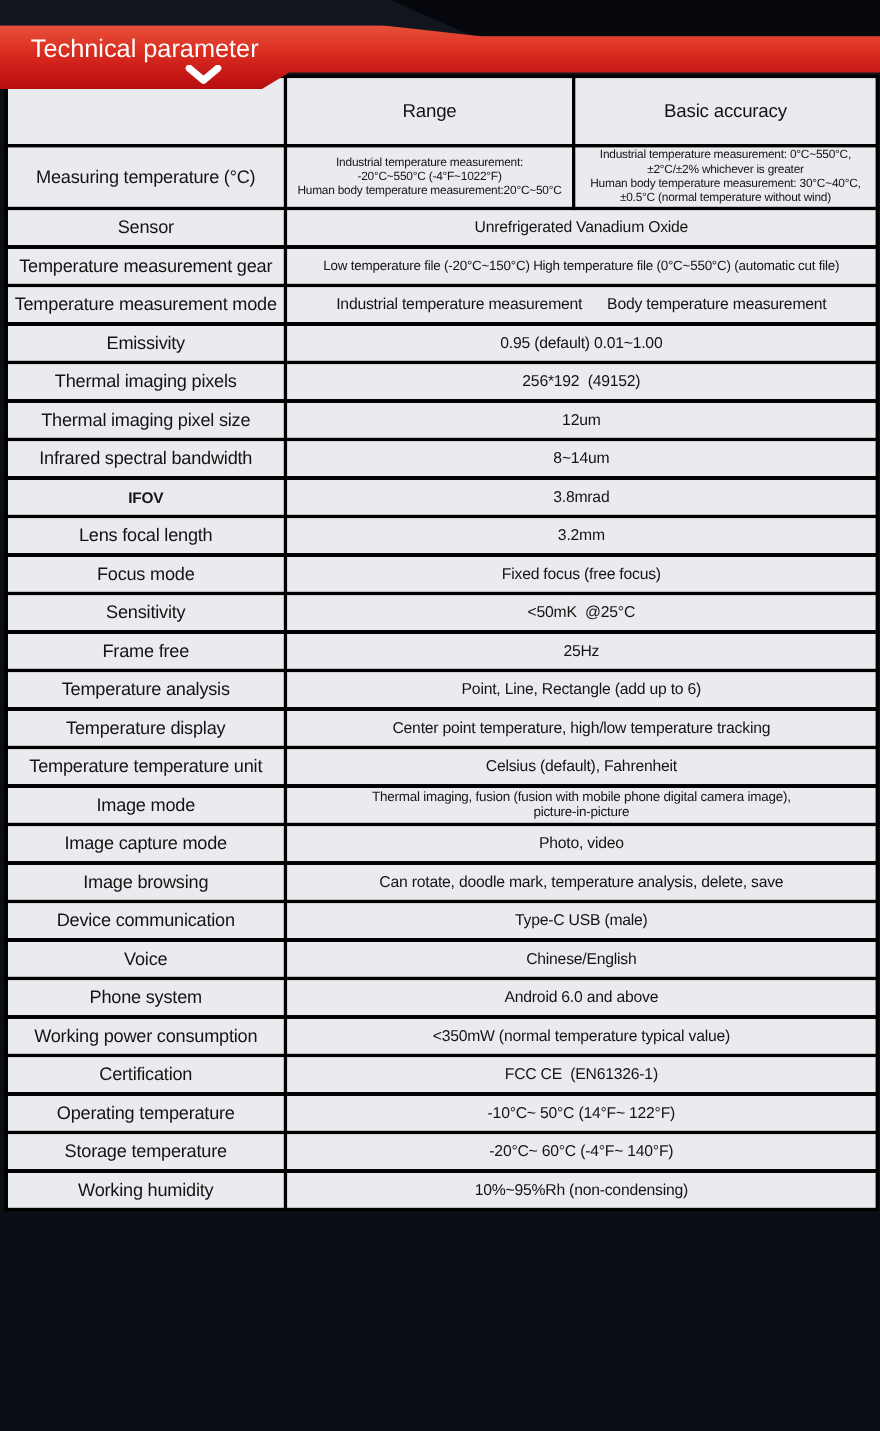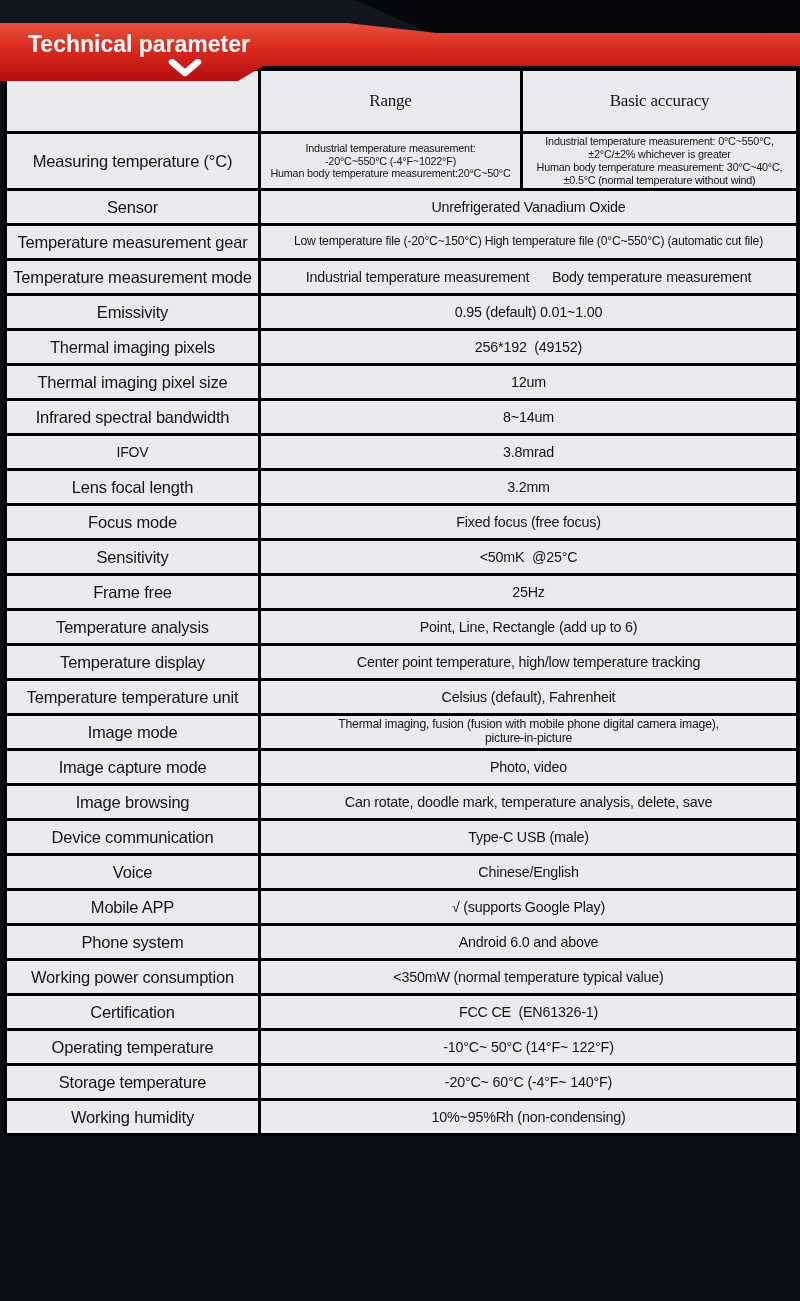--- a/index.html
+++ b/index.html
@@ -19,42 +19,42 @@
   .spec-table td {
     border:3px solid #000;
     background:#e9ebee;
     color:#141414;
     text-align:center;
     vertical-align:middle;
     padding:0 3px;
     letter-spacing:-0.2px;
     overflow:hidden;
   }
-  .head-row { height:63px;font-family:Liberation Serif, serif; }
+  .head-row { height:63px; }
   .col-head { font-size:17px; }
   .measuring-row { height:57px; }
   .label-cell { font-size:16.5px; font-weight:500; }
-  .label-cell.ifov { font-size:14px; font-weight:normal; }
+  .label-cell.ifov { font-size:14px; font-weight:bold; }
   .small-cell {
     font-size:10.8px; text-align:left; white-space:pre-line;
     line-height:1.2; padding:1px 2px; vertical-align:middle;
   }
   tr.std { height:35px; }
   .value-cell { font-size:14.3px; white-space:pre-wrap; line-height:1.12; }
   .value-cell.md { font-size:13.3px; }
   .value-cell.sm { font-size:12.2px; }
 
   .ribbon {
     position:absolute; top:23px; left:0; width:800px; height:58px;
     background:linear-gradient(180deg,#e8503a 0%, #d92a1f 45%, #b80d10 100%);
     clip-path:polygon(0 0, 347px 0, 437px 10px, 800px 10px, 800px 43px, 263px 43px, 238px 58px, 0 58px);
   }
   .ribbon-title {
     position:absolute; left:28px; top:8px;
-    font-size:23px; color:#ffffff; font-weight:700; letter-spacing:0;
+    font-size:23px; color:#ffffff; font-weight:400; letter-spacing:0;
   }
   .chevron { position:absolute; left:166px; top:36px; }
 </style>
 </head>
 <body>
 
 <div class="page">
   <div class="topband"></div>
   <div class="top-shade"></div>
 
@@ -155,24 +155,20 @@
         </tr>
         <tr class="std">
           <td class="label-cell">Device communication</td>
           <td colspan="2" class="value-cell">Type-C USB (male)</td>
         </tr>
         <tr class="std">
           <td class="label-cell">Voice</td>
           <td colspan="2" class="value-cell">Chinese/English</td>
         </tr>
         <tr class="std">
-          <td class="label-cell">Mobile APP</td>
-          <td colspan="2" class="value-cell">√ (supports Google Play)</td>
-        </tr>
-        <tr class="std">
           <td class="label-cell">Phone system</td>
           <td colspan="2" class="value-cell">Android 6.0 and above</td>
         </tr>
         <tr class="std">
           <td class="label-cell">Working power consumption</td>
           <td colspan="2" class="value-cell">&lt;350mW (normal temperature typical value)</td>
         </tr>
         <tr class="std">
           <td class="label-cell">Certification</td>
           <td colspan="2" class="value-cell">FCC CE  (EN61326-1)</td>

